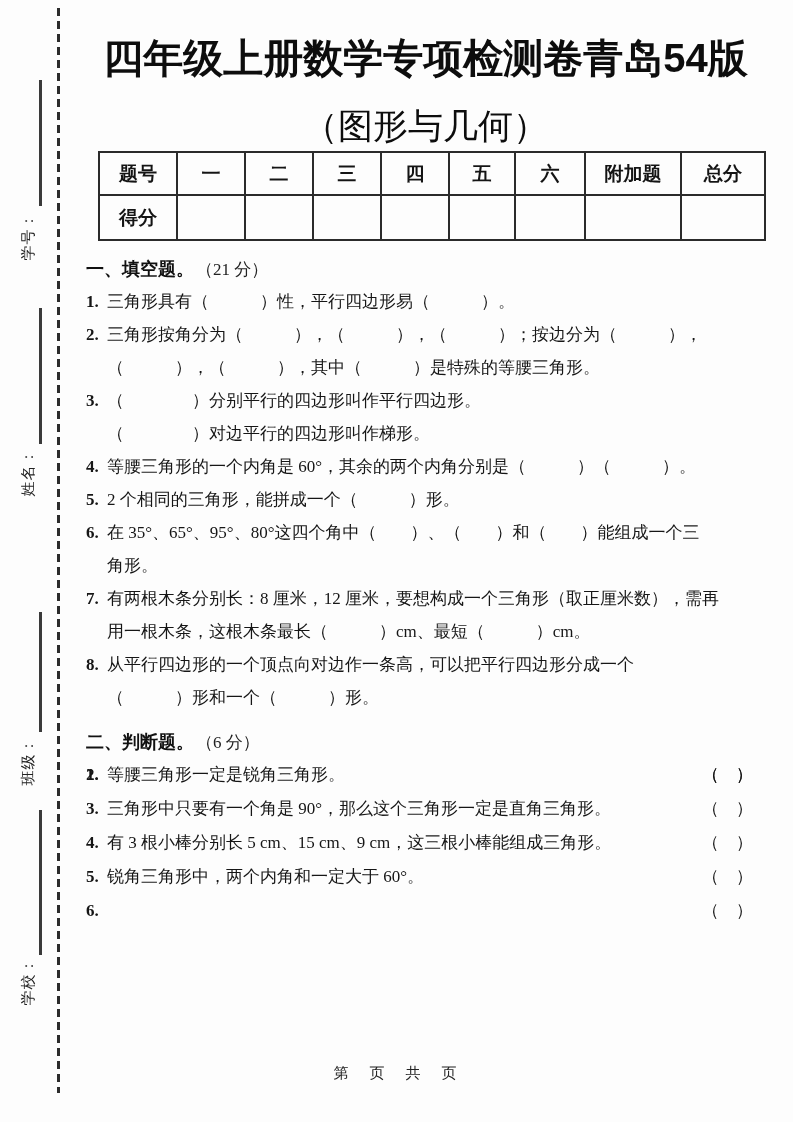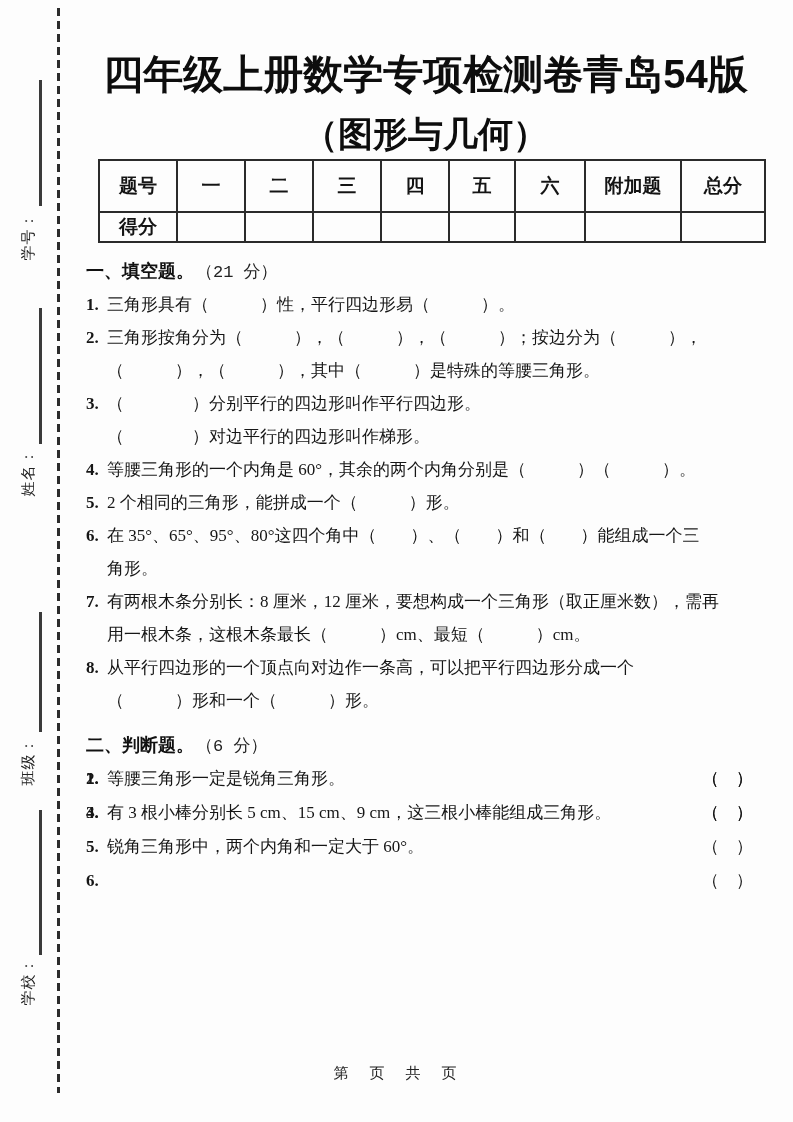--- a/index.html
+++ b/index.html
@@ -28,54 +28,54 @@
     transform:rotate(-90deg);
     font-family:"Liberation Serif", serif;
   }
   .m-label.f1 { top:227px; }
   .m-label.f2 { top:463px; }
   .m-label.f3 { top:752px; }
   .m-label.f4 { top:972px; }
   
   .main { position:absolute; left:86px; top:0; width:679px; }
   .title {
-    margin-top:50px; text-align:center;
+    margin-top:34px; text-align:center;
     font-family:"Liberation Sans", sans-serif; font-weight:bold;
     font-size:40px; line-height:48px; color:#0d0d0d; letter-spacing:0px;
     white-space:nowrap;
   }
   .subtitle {
-    margin-top:16px; text-align:center;
-    font-family:"Liberation Sans", sans-serif; font-weight:bold;
+    margin-top:24px; text-align:center;
+    font-family:"Liberation Sans", sans-serif; font-weight:normal;
     font-size:35px; line-height:40px; color:#0d0d0d;
   }
   .meta {
     margin-top:10px; text-align:right; padding-right:2px;
     font-family:"Liberation Sans", sans-serif;
     font-size:17px; color:#111;
   }
   
   table.score {
     border-collapse:collapse; margin-top:5px; margin-left:12px;
     table-layout:fixed; width:666px;
   }
   table.score td {
     border:2px solid #2b2b2b; text-align:center; vertical-align:middle;
     font-family:"Liberation Sans", sans-serif; font-weight:bold;
     font-size:19px; color:#141414;
   }
-  table.score tr.hdr td { height:52px; }
-  table.score tr.scr td { height:30px; }
+  table.score tr.hdr td { height:43px; }
+  table.score tr.scr td { height:45px; }
   
   .sec-heading {
     margin-top:13px; font-size:18px; line-height:30px;
     font-family:"Liberation Sans", sans-serif; font-weight:bold; color:#111;
   }
   .sec-points {
-    font-family:Liberation Mono, monospace; font-weight:normal;
+    font-family:Liberation Serif, serif; font-weight:normal;
     font-size:17px; color:#222; margin-left:2px;
   }
   .q {
     position:relative; padding-left:21px;
     font-size:17px; line-height:33px; color:#161616;
   }
   .q-num {
     position:absolute; left:0; top:0; font-weight:bold;
     font-family:"Liberation Serif", serif;
   }
@@ -202,20 +202,21 @@
       <span class="q-num">1.</span>
       <span class="j-bracket">（　）</span>
     </div>
     <div class="j">
       <span class="q-num">2.</span>
       <span>等腰三角形一定是锐角三角形。</span>
       <span class="j-bracket">（　）</span>
     </div>
     <div class="j">
       <span class="q-num">3.</span>
+      <span>三角形中只要有一个角是 90°，那么这个三角形一定是直角三角形。</span>
       <span class="j-bracket">（　）</span>
     </div>
     <div class="j">
       <span class="q-num">4.</span>
       <span>有 3 根小棒分别长 5 cm、15 cm、9 cm，这三根小棒能组成三角形。</span>
       <span class="j-bracket">（　）</span>
     </div>
     <div class="j">
       <span class="q-num">5.</span>
       <span>锐角三角形中，两个内角和一定大于 60°。</span>

